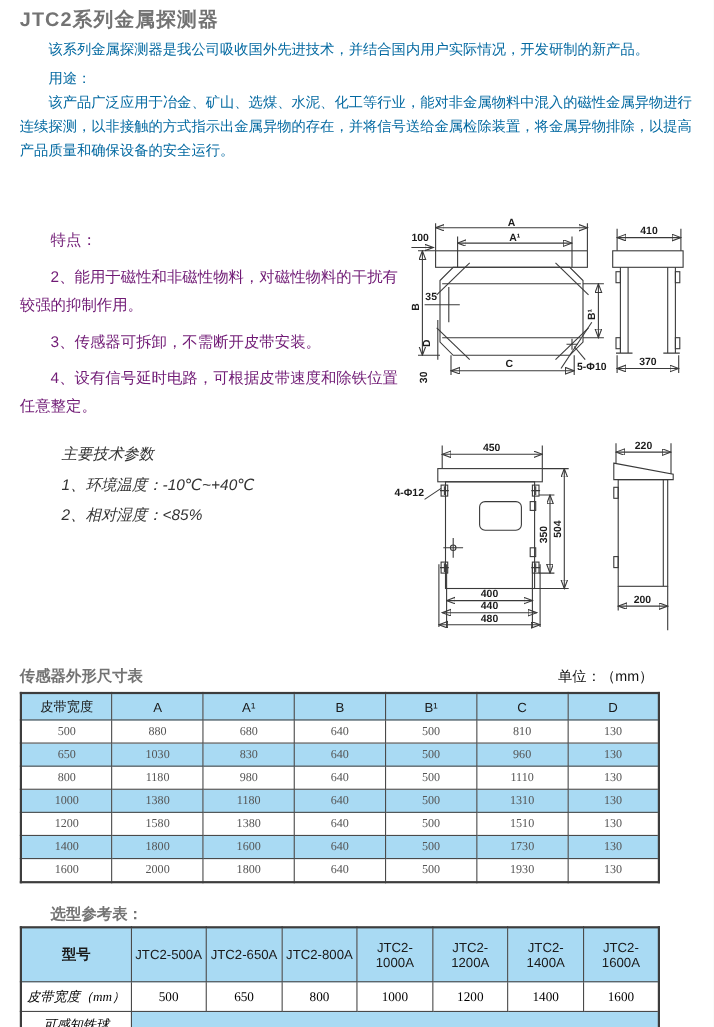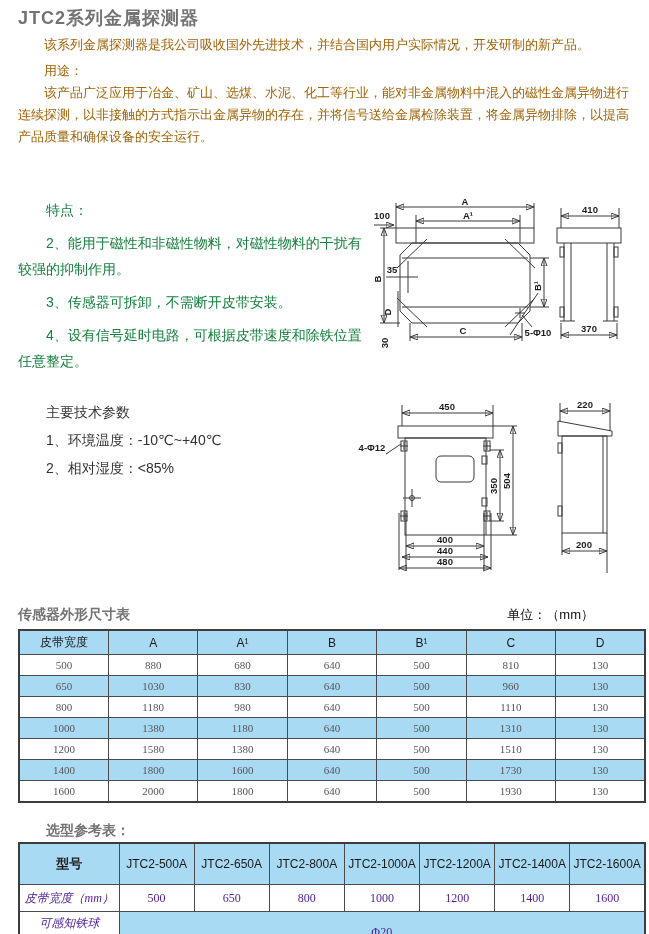--- a/index.html
+++ b/index.html
@@ -5,50 +5,50 @@
   html,body{margin:0;padding:0;background:#e9e9e9;}
   .page{
     position:relative;width:649px;height:934px;background:#ffffff;
     margin:0 auto;overflow:hidden;
     font-family:"Liberation Sans","DejaVu Sans",sans-serif;color:#333;
   }
   .page-title{
     position:absolute;left:18px;top:6px;font-size:18px;font-weight:bold;
     color:#737373;letter-spacing:1px;margin:0;
   }
-  .intro{position:absolute;left:18px;top:34px;width:615px;font-size:13px;line-height:22px;color:#a16207;}
+  .intro{position:absolute;left:18px;top:34px;width:615px;font-size:13px;line-height:22px;color:#0369a1;}
   .intro p{margin:0;text-indent:2em;}
   .intro p.usage-label{margin-top:4px;font-family:Liberation Serif, serif;}
-  .features{position:absolute;left:18px;top:197px;width:354px;font-size:14px;line-height:26px;color:#15803d;}
+  .features{position:absolute;left:18px;top:205px;width:354px;font-size:14px;line-height:26px;color:#701a75;}
   .features p{margin:0 0 7px 0;text-indent:2em;}
-  .tech{position:absolute;left:18px;top:398px;width:354px;font-size:14px;line-height:28px;color:#333;}
+  .tech{position:absolute;left:28px;top:398px;width:354px;font-size:14px;line-height:28px;color:#333;font-style:italic;}
   .tech p{margin:0;text-indent:2em;}
   .drawing{position:absolute;}
   .drawing svg{display:block;}
   .drawing line,.drawing path,.drawing rect,.drawing circle{stroke:#3a3a3a;stroke-width:1;fill:none;}
   .drawing text{fill:#1c1c1c;font-family:"Liberation Sans","DejaVu Sans",sans-serif;
     font-size:9.5px;font-weight:bold;text-anchor:middle;stroke:none;}
   .d1{left:372px;top:195px;}
   .d2{left:358px;top:388px;}
   .t1head{position:absolute;left:18px;top:606px;width:614px;display:flex;align-items:center;justify-content:space-between;}
   .sec-heading{font-size:14px;font-weight:bold;color:#737373;margin:0;}
   .unit-label{font-size:13px;color:#111;margin-right:38px;text-align:right;}
   .t2head{position:absolute;left:18px;top:822px;margin-left:28px;}
-  table{border-collapse:collapse;table-layout:fixed;width:628px;background:#fff;}
+  table{border-collapse:collapse;table-layout:fixed;width:582px;background:#fff;}
   .dim-table{position:absolute;left:18px;top:629px;}
   .sel-table{position:absolute;left:18px;top:842px;}
   table,th,td{border:1px solid #4a4a4a;}
   table{border:2px solid #3d3d3d;}
   th{background:#a9daf3;font-size:12px;font-weight:normal;color:#1a1a1a;height:16px;padding:3px 2px;}
   .dim-table td{font-family:"Liberation Serif","DejaVu Serif",serif;font-size:11px;color:#555;
     text-align:center;height:14px;padding:3px 2px;}
   .dim-table tbody tr:nth-child(even){background:#a9daf3;}
   .sel-table th{height:20px;font-size:12px;padding:10px 1px;}
   .sel-table th:first-child{font-weight:bold;font-size:13px;}
-  .sel-table td{font-family:"Liberation Serif","DejaVu Serif",serif;font-size:12px;color:#4c1d95;
+  .sel-table td{font-family:"Liberation Serif","DejaVu Serif",serif;font-size:12px;color:#000000;
     text-align:center;height:20px;padding:3px 2px;}
   .sel-table td.rlabel{font-style:italic;font-size:12px;}
   .sel-table td.ballcell{background:#a9daf3;}
 </style>
 </head>
 <body>
 
 <div class="page">
 
   <h1 class="page-title">JTC2系列金属探测器</h1>

